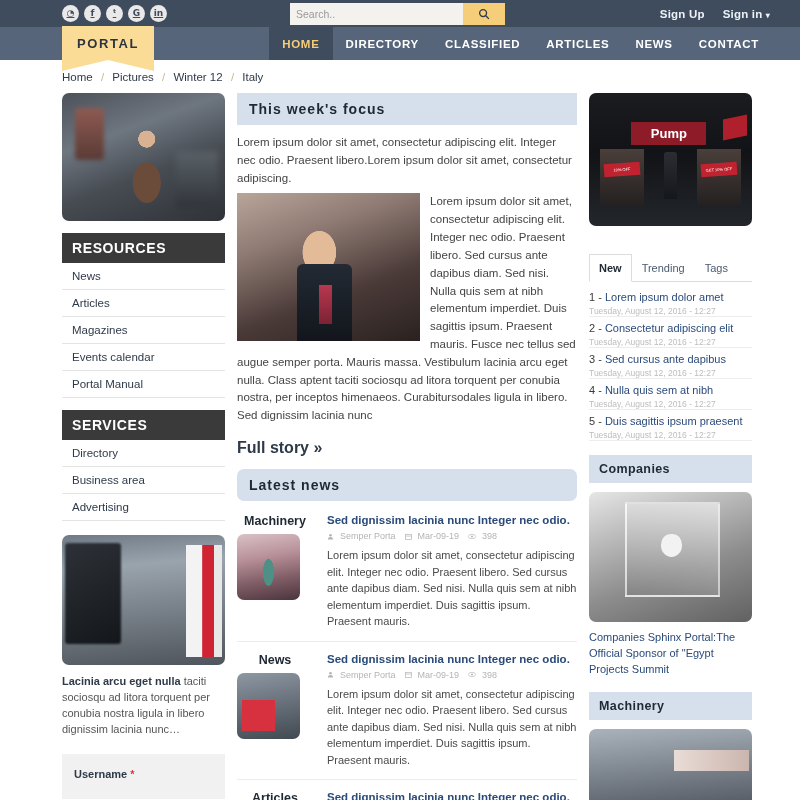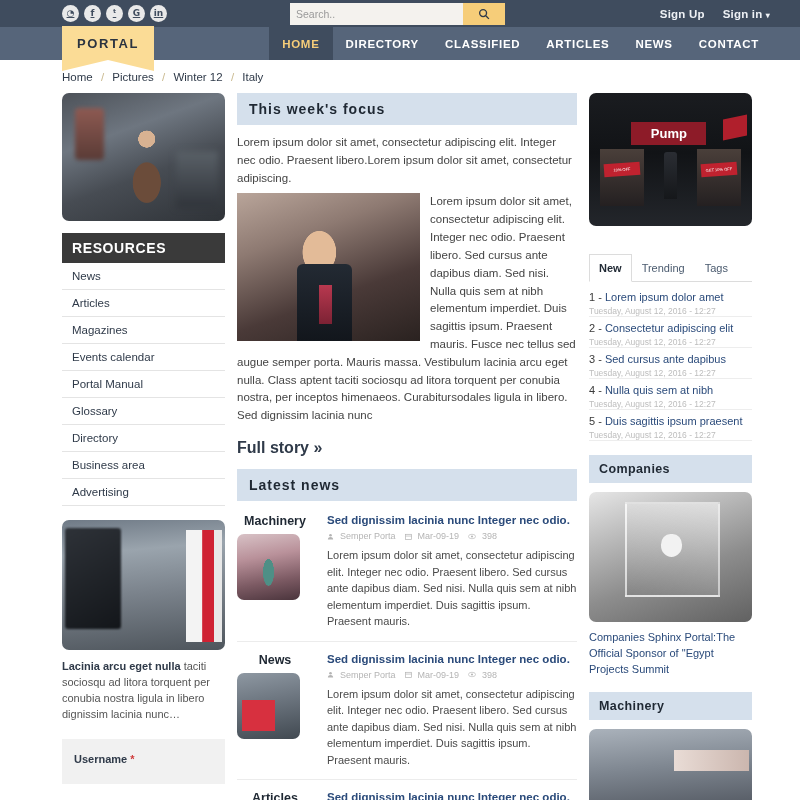--- a/index.html
+++ b/index.html
@@ -309,25 +309,23 @@
           </li>
         <li>
             <a href="#">Magazines</a>
           </li>
         <li>
             <a href="#">Events calendar</a>
           </li>
         <li>
             <a href="#">Portal Manual</a>
           </li>
-        <li>
-            <a href="#">Glossary</a>
-          </li>
       </ul>
 
+      <div class="sb-head">SERVICES</div>
       <ul class="sb-list">
         <li>
             <a href="#">Directory</a>
           </li>
         <li>
             <a href="#">Business area</a>
           </li>
         <li>
             <a href="#">Advertising</a>
           </li>
@@ -349,21 +347,21 @@
 
     <main class="col-mid">
       <div class="sec-head">This week's focus</div>
       <p class="lede">Lorem ipsum dolor sit amet, consectetur adipiscing elit. Integer nec odio. Praesent libero.Lorem ipsum dolor sit amet, consectetur adipiscing.</p>
       <div class="focus-body">
         <div class="img-speaker"></div>
         <span>Lorem ipsum dolor sit amet, consectetur adipiscing elit. Integer nec odio. Praesent libero. Sed cursus ante dapibus diam. Sed nisi. Nulla quis sem at nibh elementum imperdiet. Duis sagittis ipsum. Praesent mauris. Fusce nec tellus sed augue semper porta. Mauris massa. Vestibulum lacinia arcu eget nulla. Class aptent taciti sociosqu ad litora torquent per conubia nostra, per inceptos himenaeos. Curabitursodales ligula in libero. Sed dignissim lacinia nunc</span>
       </div>
       <a href="#" class="fullstory">Full story »</a>
 
-      <div class="sec-head" style="margin-top:12px;">Latest news</div>
+      <div class="sec-head" style="margin-top:12px;border-radius:7px;">Latest news</div>
 
       <div class="news-list">
 
         <article class="news-item">
           <div class="ni-left">
             <span class="ni-cat">Machinery</span>
             <div class="ph img-statue"></div>
           </div>
           <div class="ni-body">
             <a href="#" class="ni-title">Sed dignissim lacinia nunc Integer nec odio.</a>

